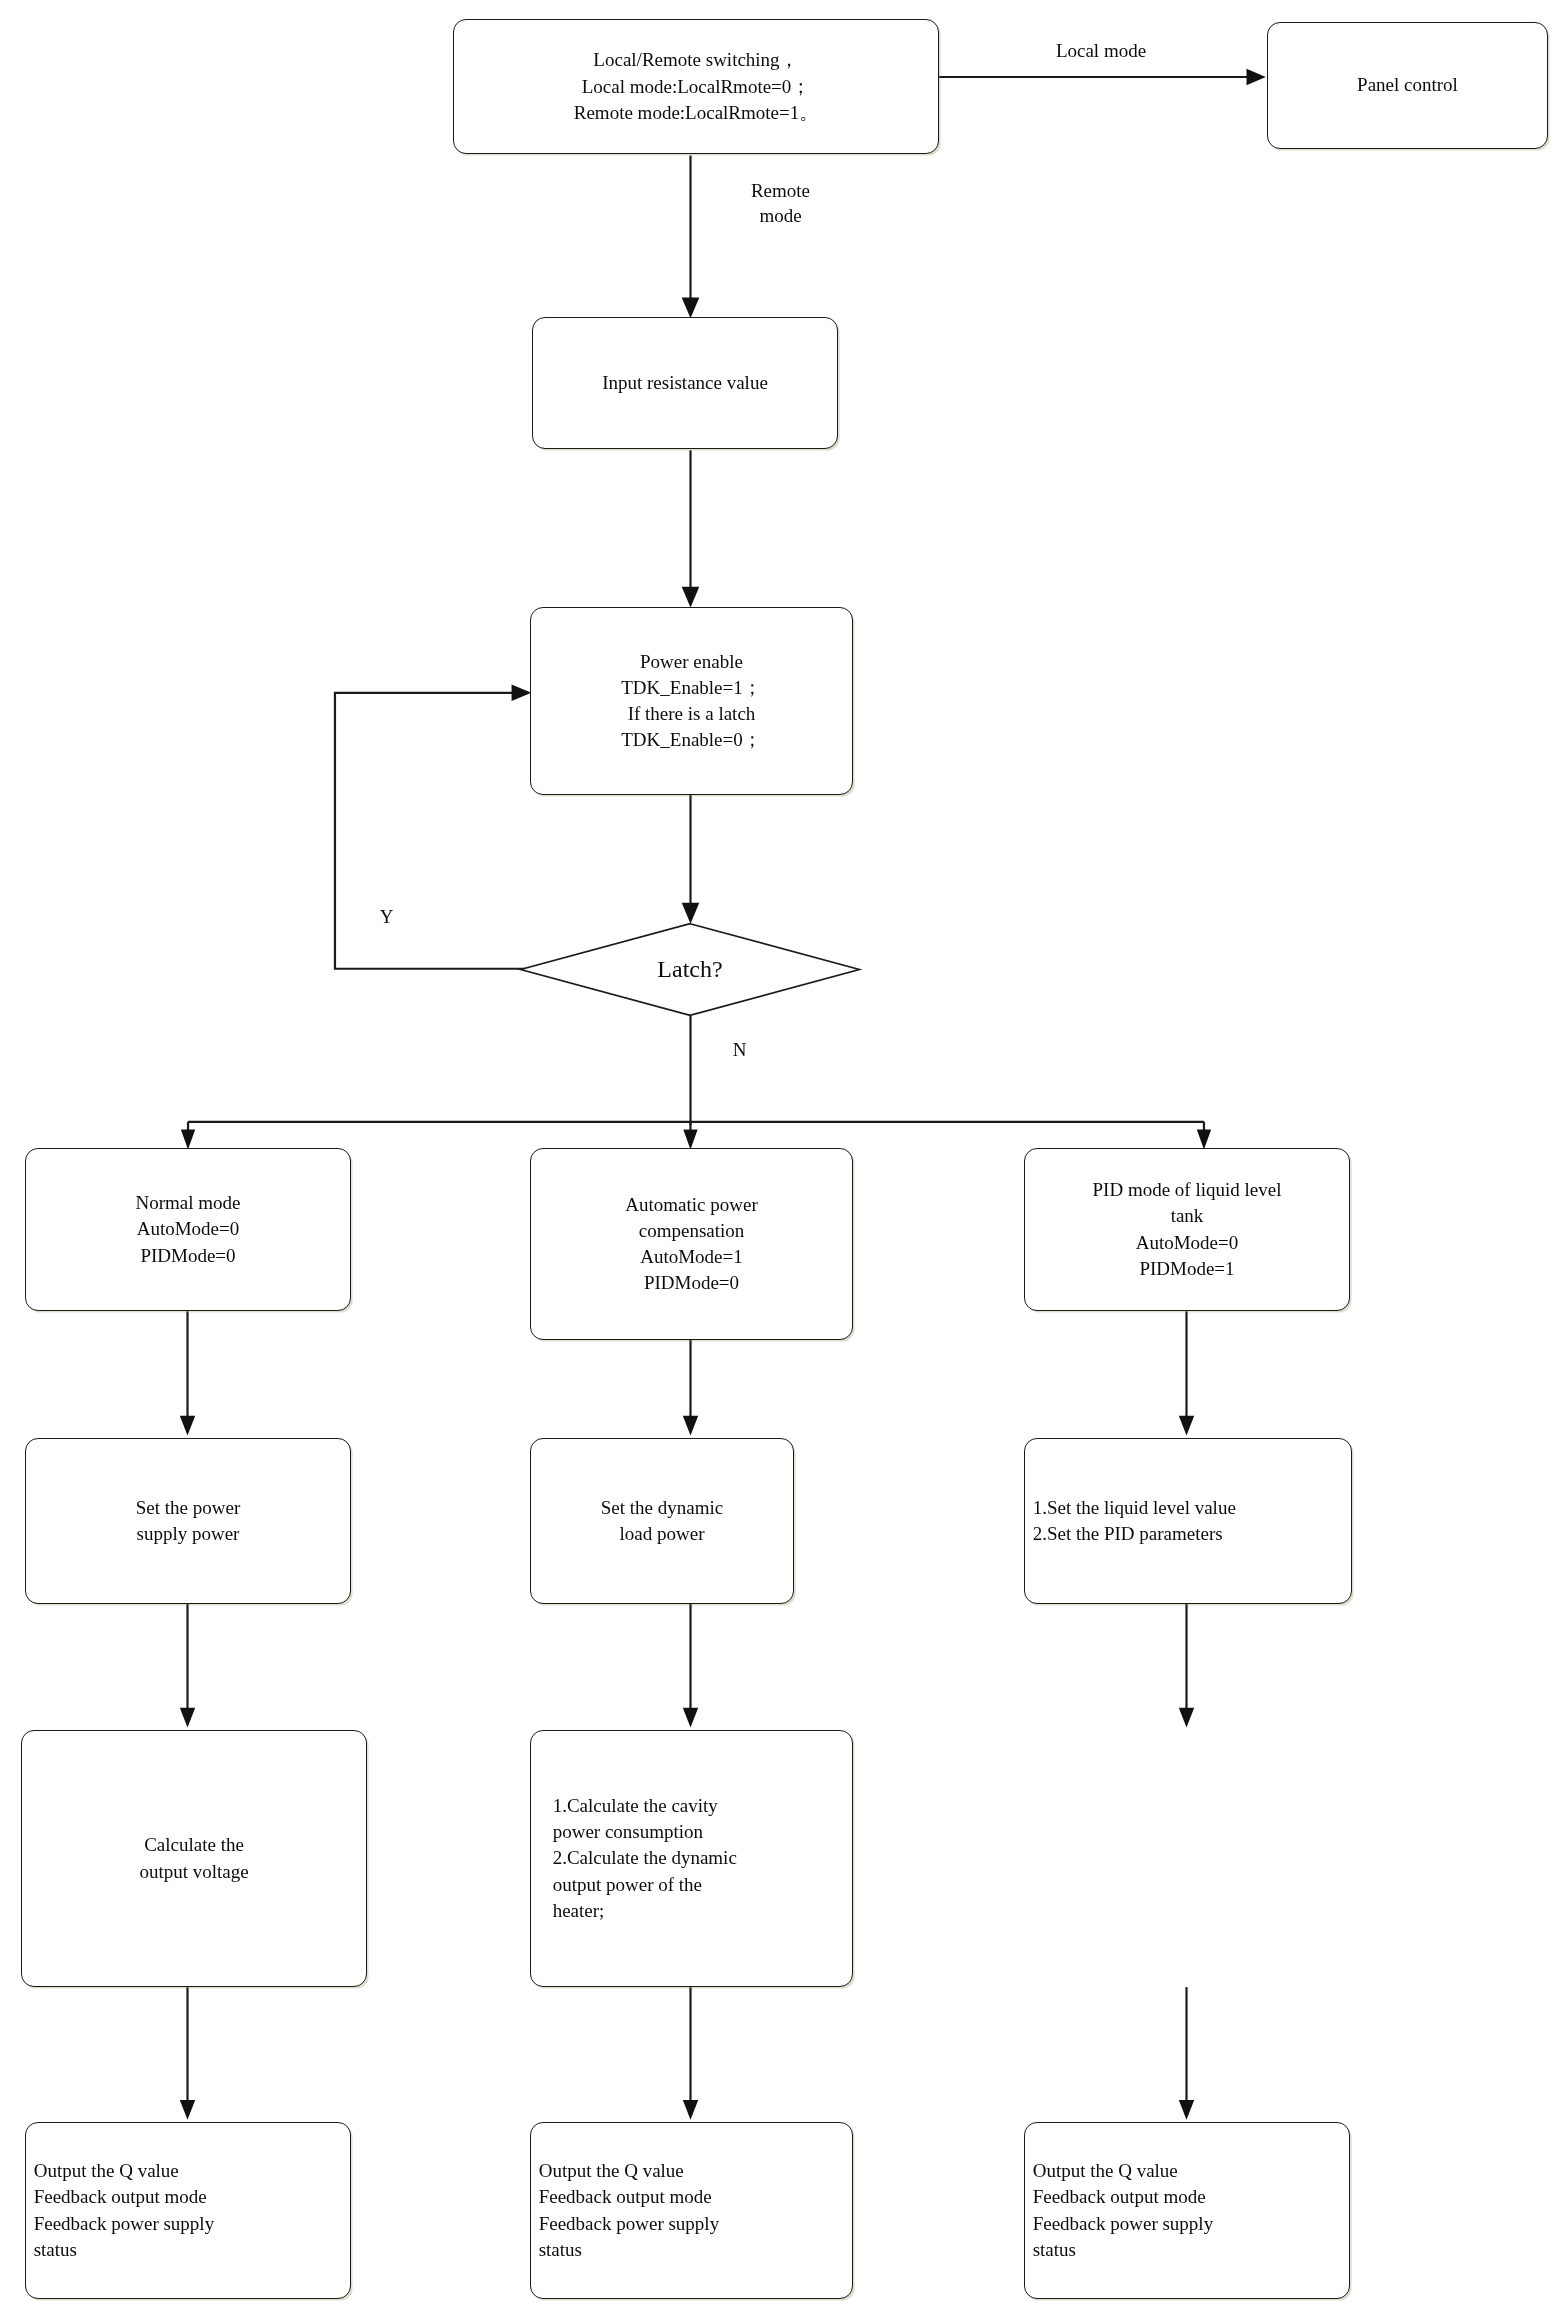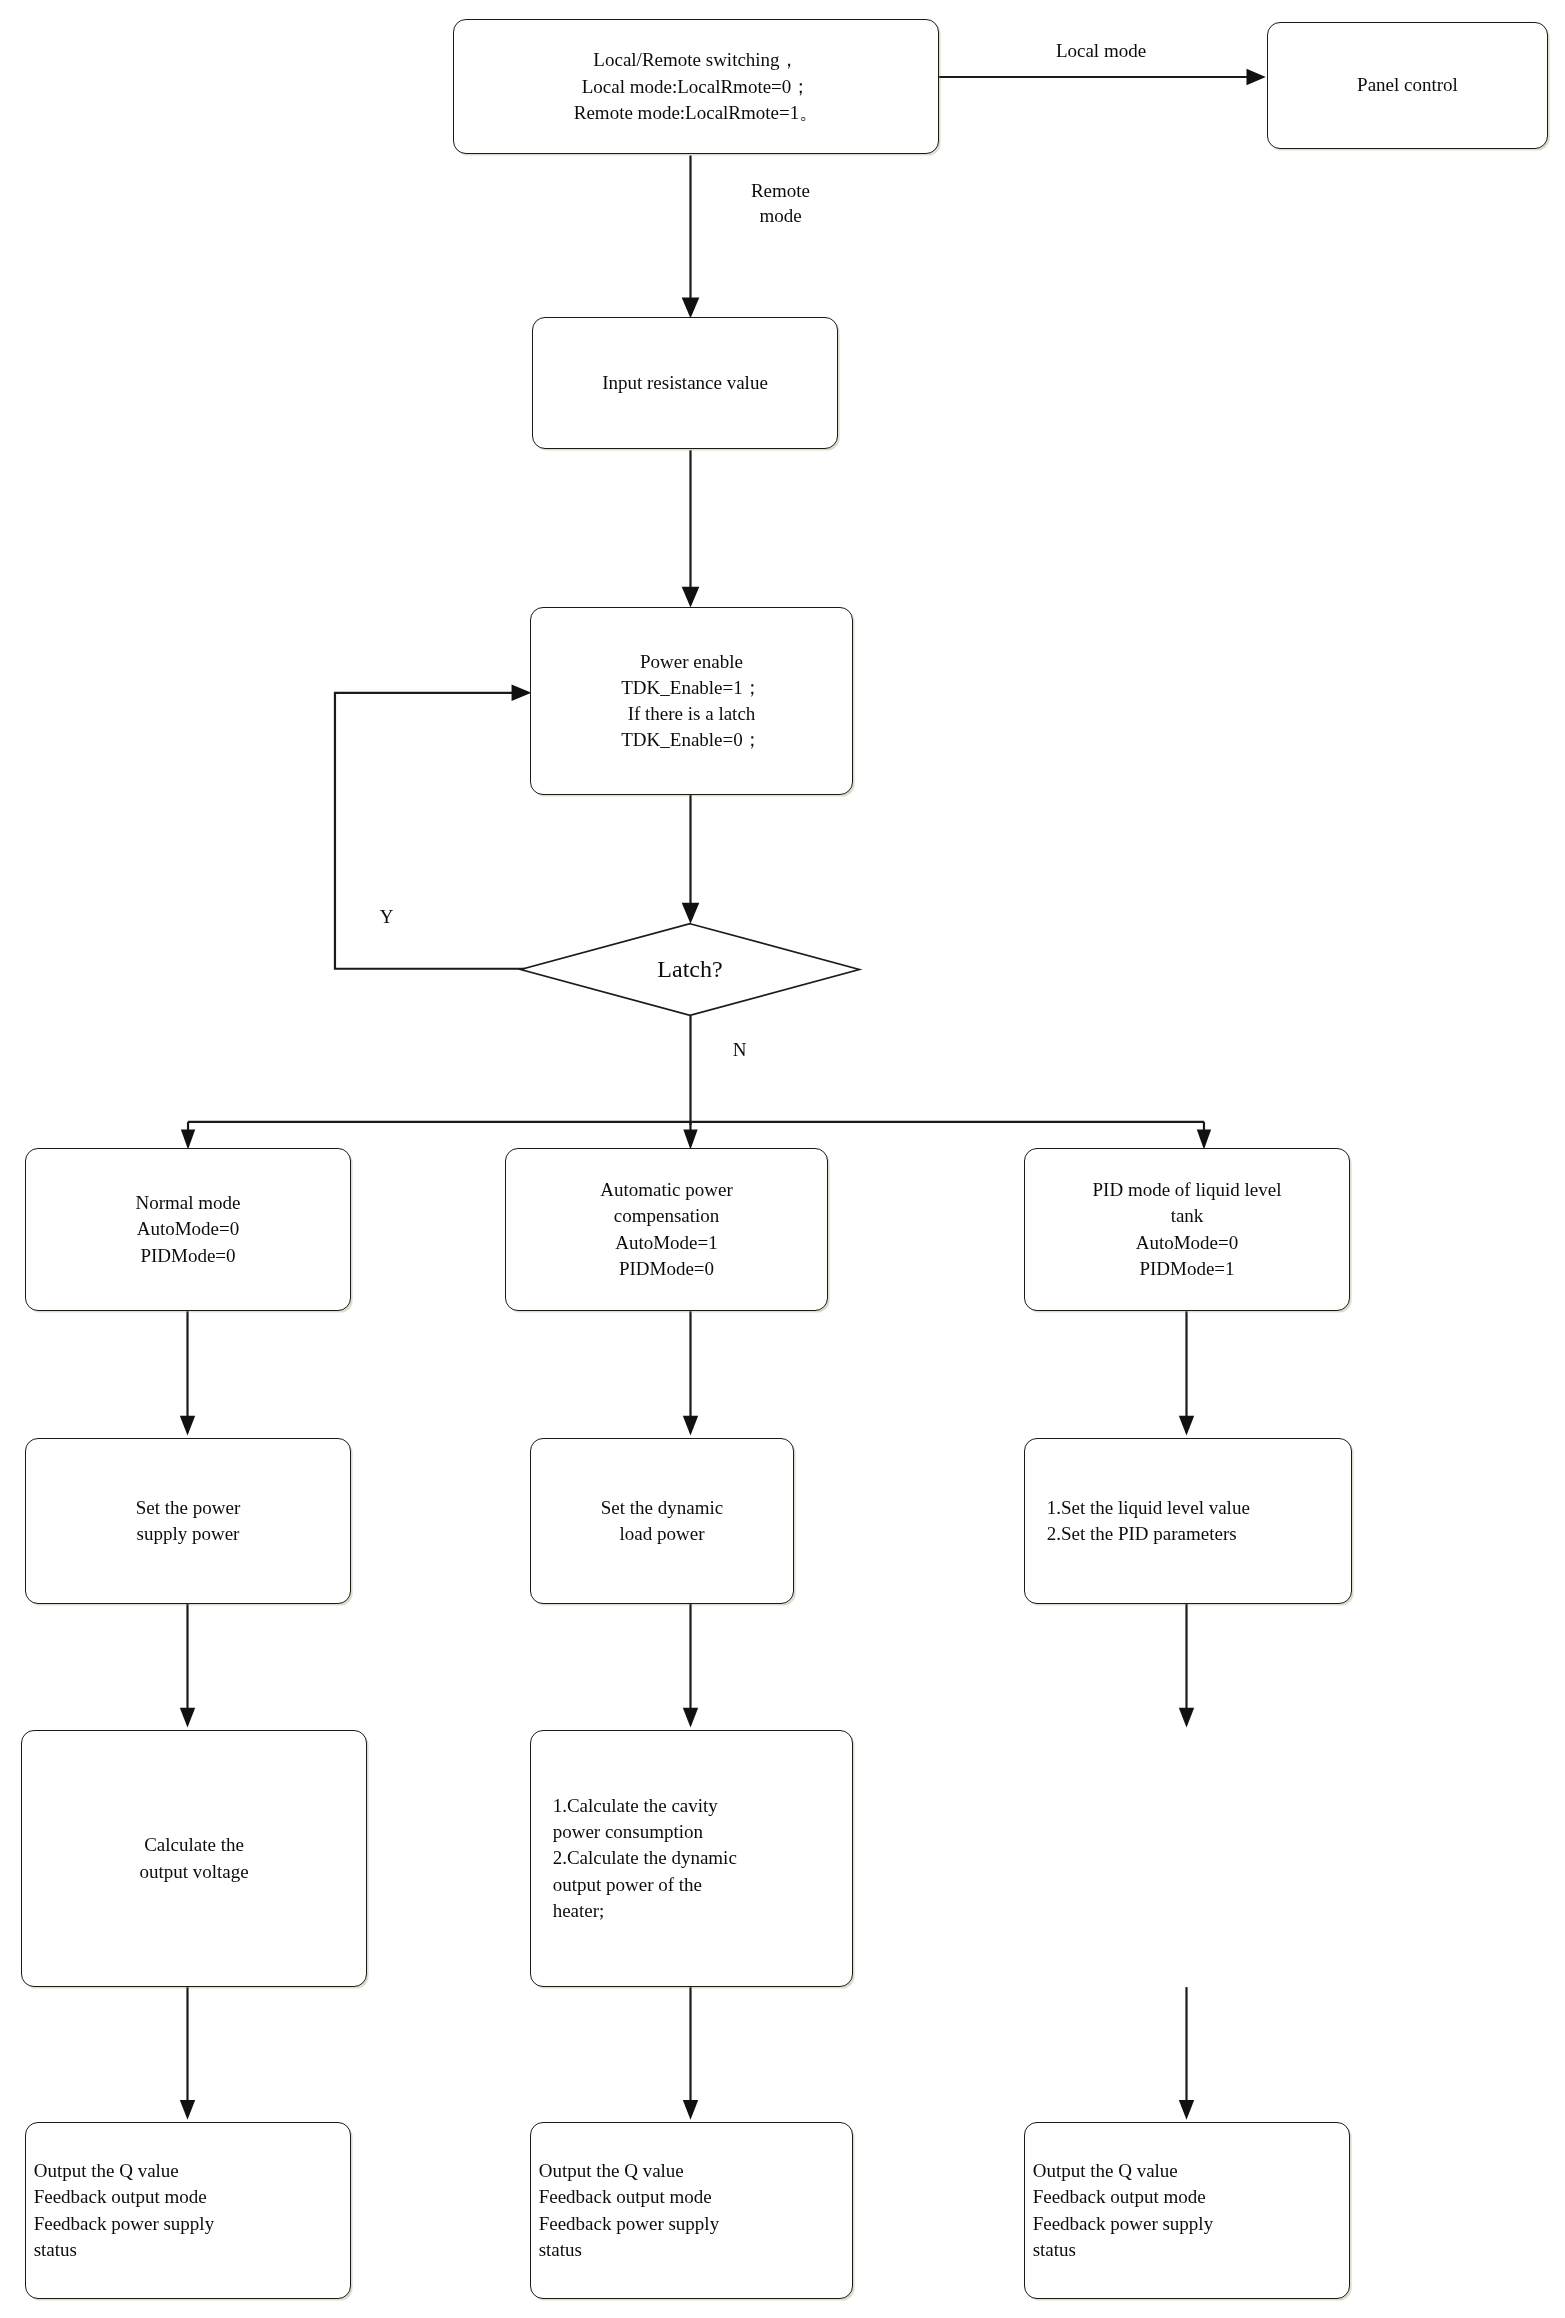--- a/index.html
+++ b/index.html
@@ -190,21 +190,21 @@
     </svg>
     <div class="dlabel">Latch?</div>
   </div>
 
   <div class="node rounded-md fs34" style="left:25px;top:1148px;width:326px;height:163px;">
     <span class="txt">Normal mode
 AutoMode=0
 PIDMode=0</span>
   </div>
 
-  <div class="node rounded-md fs34" style="left:505px;top:1148px;width:323px;height:163px;">
+  <div class="node rounded-md fs34" style="left:530px;top:1148px;width:323px;height:192px;">
     <span class="txt">Automatic power
 compensation
 AutoMode=1
 PIDMode=0</span>
   </div>
 
   <div class="node rounded-md fs34" style="left:1024px;top:1148px;width:326px;height:163px;">
     <span class="txt">PID mode of liquid level
 tank
 AutoMode=0
@@ -214,21 +214,21 @@
   <div class="node rounded-md fs34" style="left:25px;top:1438px;width:326px;height:166px;">
     <span class="txt">Set the power
 supply power</span>
   </div>
 
   <div class="node rounded-md fs34" style="left:530px;top:1438px;width:264px;height:166px;">
     <span class="txt">Set the dynamic
 load power</span>
   </div>
 
-  <div class="node rounded-md fs34 left-align" style="left:1024px;top:1438px;width:328px;height:166px;padding-left:14px;">
+  <div class="node rounded-md fs34 left-align" style="left:1024px;top:1438px;width:328px;height:166px;">
     <span class="txt">1.Set the liquid level value
 2.Set the PID parameters</span>
   </div>
 
   <div class="node rounded-md fs34" style="left:21px;top:1730px;width:346px;height:257px;">
     <span class="txt">Calculate the
 output voltage</span>
   </div>
 
   <div class="node rounded-md fs34 left-align" style="left:530px;top:1730px;width:323px;height:257px;padding-left:14px;">

